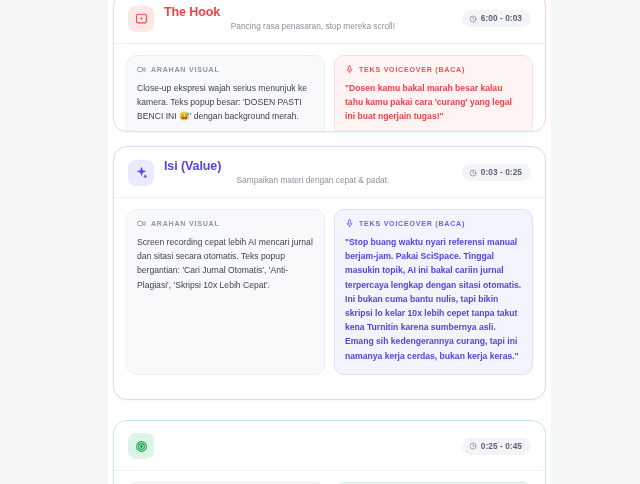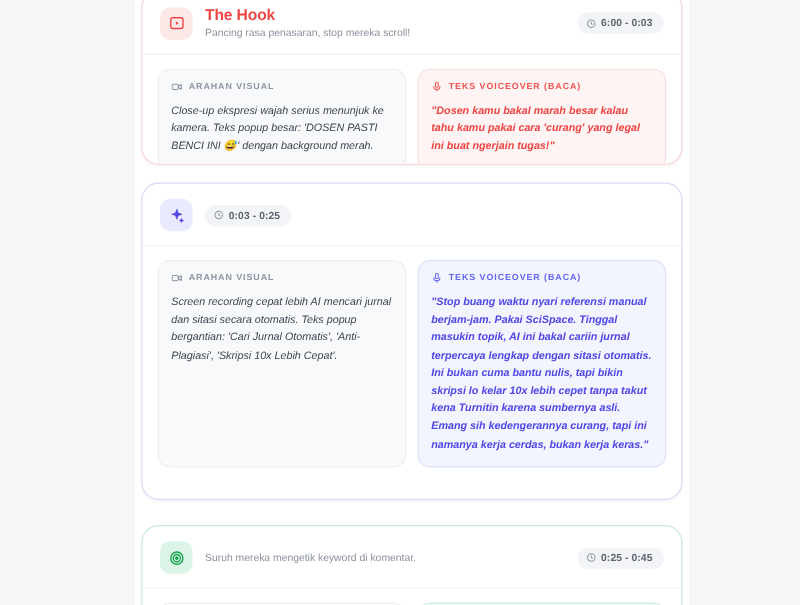--- a/index.html
+++ b/index.html
@@ -82,20 +82,21 @@
     margin-bottom: 2px;
   }
   .scene-title.hook  { color: #ef4444; }
   .scene-title.value { color: #4f46e5; }
   .scene-title.cta   { color: #15803d; }
 
   .scene-sub {
     font-size: 8.3px;
     color: #8a909d;
     line-height: 11px;
+    text-align: center;
   }
 
   .time-badge {
     flex: 0 0 auto;
     display: flex;
     align-items: center;
     gap: 4px;
     background: #f3f4f7;
     border-radius: 999px;
     padding: 4px 9px 4px 7px;
@@ -131,37 +132,37 @@
     background: #f2f4fe;
     border: 1px solid #dde1fb;
   }
   .panel.vo-cta {
     background: #effaf4;
     border: 1px solid #cdeedd;
   }
 
   .panel-label {
     display: flex;
+    align-items: center;
     gap: 5px;
     font-size: 7.1px;
     font-weight: bold;
     letter-spacing: 0.75px;
     margin-bottom: 7px;
     text-transform: uppercase;
   }
   .panel-label.visual  { color: #8d94a3; }
   .panel-label.vo-hook { color: #ef5350; }
   .panel-label.vo-value{ color: #6366f1; }
   .panel-label svg { display: block; flex: 0 0 auto; }
 
   .panel-text {
     font-size: 8.6px;
     line-height: 14.2px;
     color: #3d4350;
-    font-style: italic;
   }
   .panel-text.vo-hook {
     color: #ef4444;
     font-weight: bold;
   }
   .panel-text.vo-value {
     color: #4f46e5;
     font-weight: bold;
   }
   .panel-text.vo-cta {
@@ -227,20 +228,24 @@
     </div>
 
     <div class="scene-card value">
       <div class="card-head">
         <div class="scene-icon value">
           <svg width="13" height="13" viewBox="0 0 24 24" fill="#4f46e5" stroke="#4f46e5" stroke-width="1" stroke-linejoin="round">
             <path d="M12 2.5l1.9 5.6 5.6 1.9-5.6 1.9L12 17.5l-1.9-5.6L4.5 10l5.6-1.9z"></path>
             <path d="M18.8 16.2l.8 2.2 2.2.8-2.2.8-.8 2.2-.8-2.2-2.2-.8 2.2-.8z"></path>
           </svg>
         </div>
+        <div class="head-text">
+          <div class="scene-title value">Isi (Value)</div>
+          <div class="scene-sub">Sampaikan materi dengan cepat &amp; padat.</div>
+        </div>
         <div class="time-badge">
           <span>
             <svg width="8" height="8" viewBox="0 0 24 24" fill="none" stroke="#8d94a3" stroke-width="2.4" stroke-linecap="round" stroke-linejoin="round">
               <circle cx="12" cy="12" r="9"></circle>
               <path d="M12 7.5V12l3 2"></path>
             </svg>
           </span>
           <span>0:03 - 0:25</span>
         </div>
       </div>
@@ -276,21 +281,20 @@
     <div class="scene-card cta">
       <div class="card-head">
         <div class="scene-icon cta">
           <svg width="13" height="13" viewBox="0 0 24 24" fill="none" stroke="#16a34a" stroke-width="2" stroke-linecap="round" stroke-linejoin="round">
             <circle cx="12" cy="12" r="9"></circle>
             <circle cx="12" cy="12" r="5.3"></circle>
             <circle cx="12" cy="12" r="1.7" fill="#16a34a"></circle>
           </svg>
         </div>
         <div class="head-text">
-          <div class="scene-sub">Suruh mereka mengetik keyword di komentar.</div>
         </div>
         <div class="time-badge">
           <span>
             <svg width="8" height="8" viewBox="0 0 24 24" fill="none" stroke="#8d94a3" stroke-width="2.4" stroke-linecap="round" stroke-linejoin="round">
               <circle cx="12" cy="12" r="9"></circle>
               <path d="M12 7.5V12l3 2"></path>
             </svg>
           </span>
           <span>0:25 - 0:45</span>
         </div>

